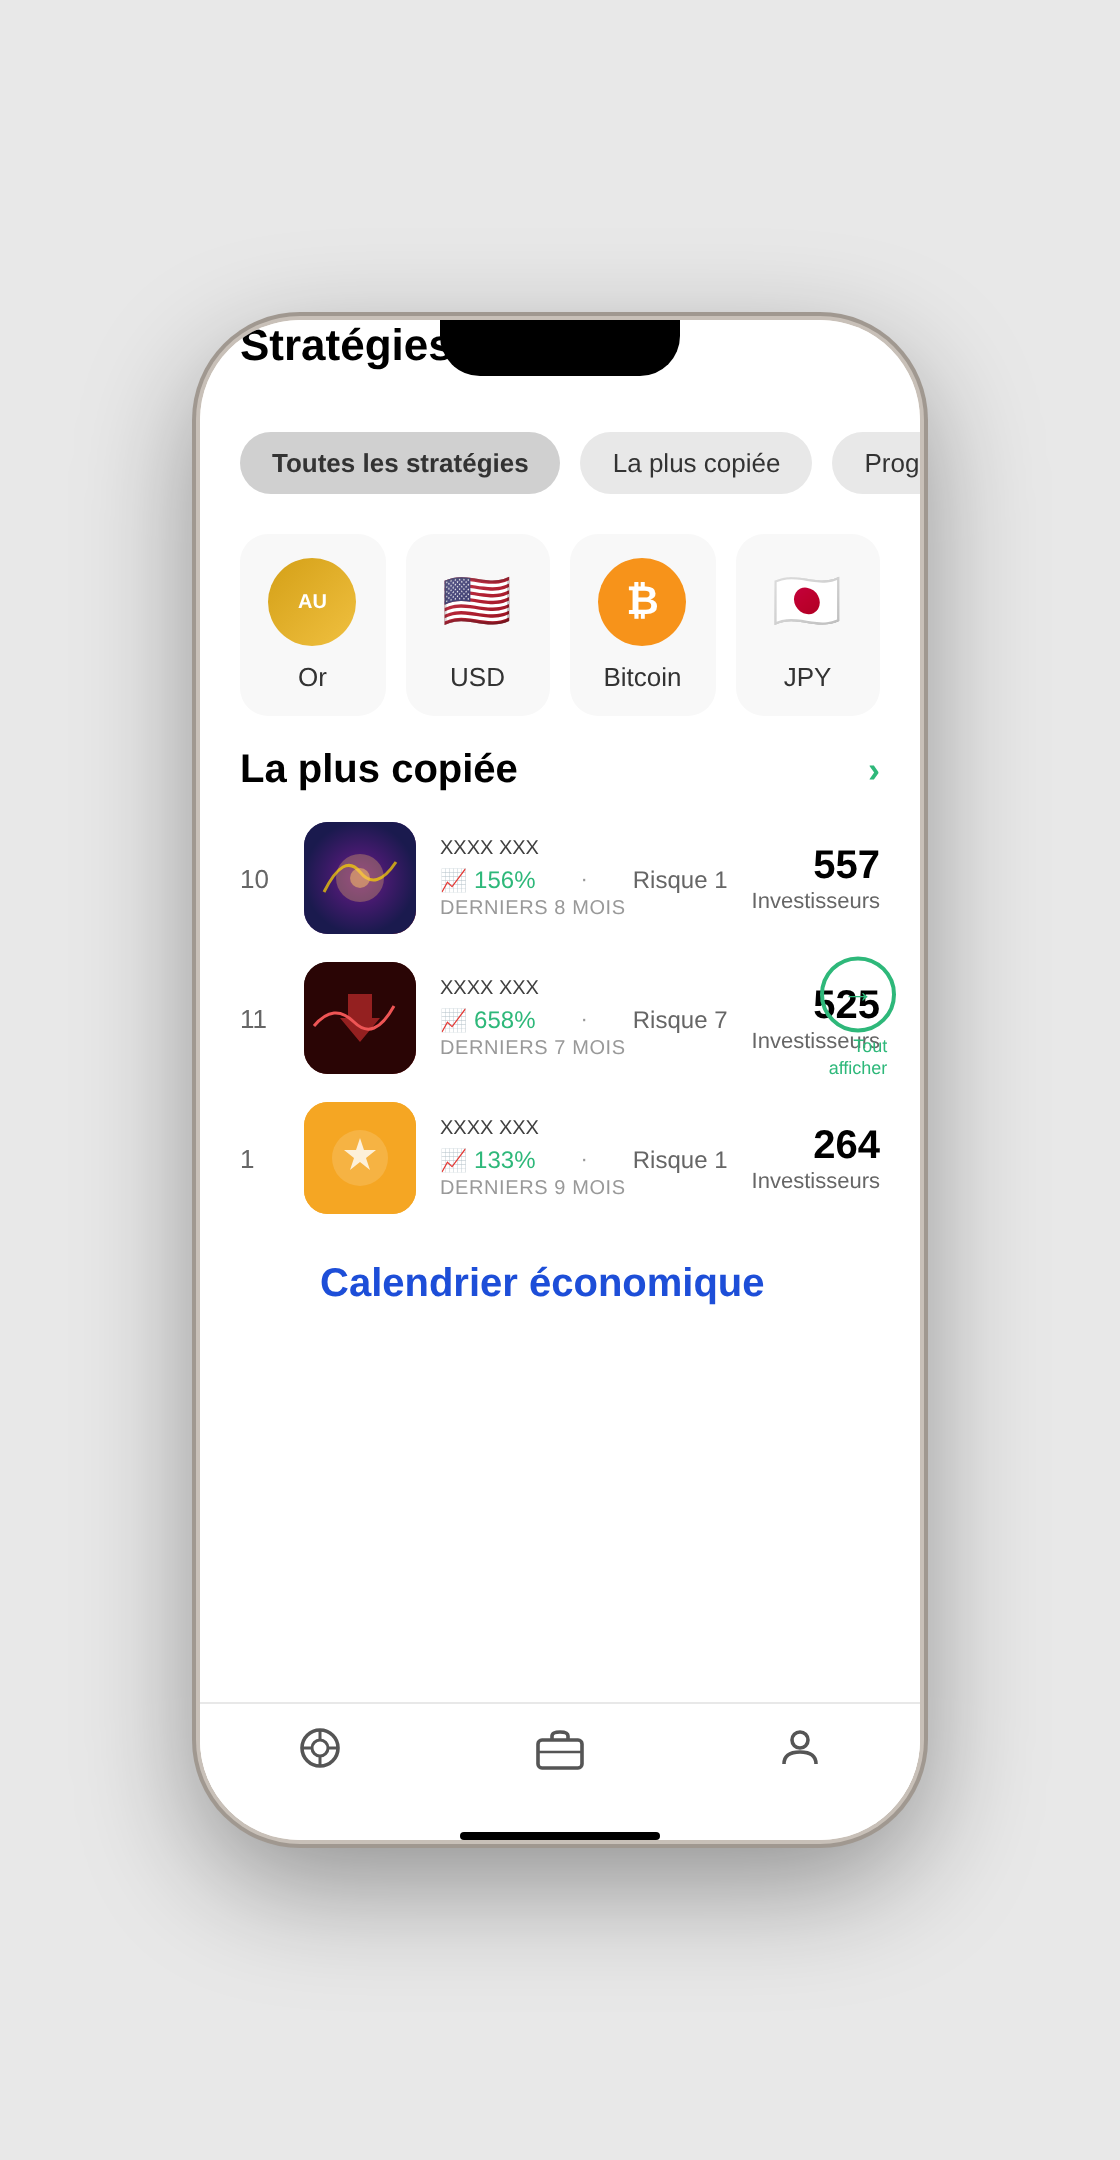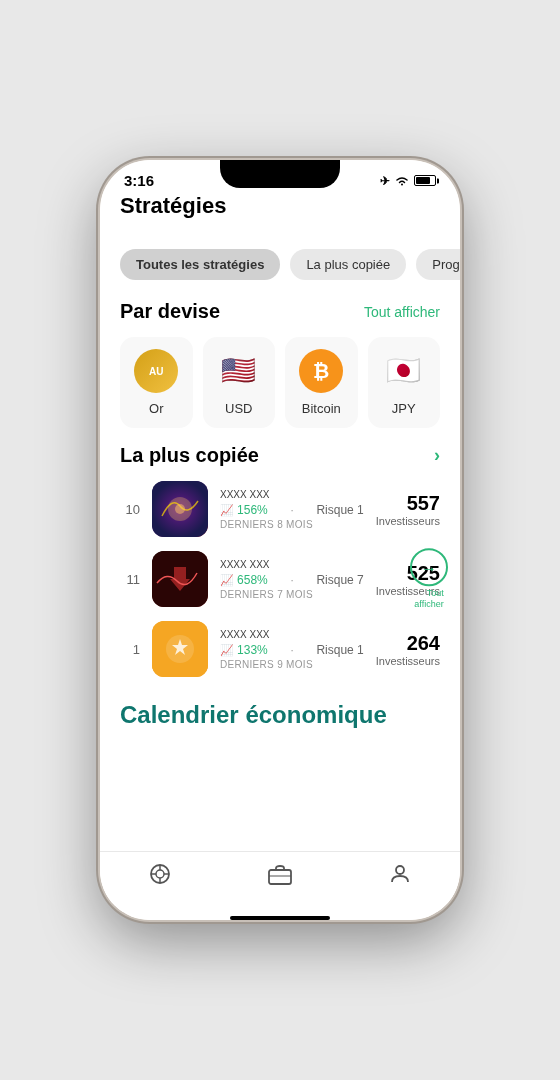--- a/index.html
+++ b/index.html
@@ -277,21 +277,20 @@
       align-items: center;
       gap: 12px;
       position: relative;
     }
 
     .strategy-rank {
       font-size: 13px;
       color: #666;
       width: 20px;
       flex-shrink: 0;
-      text-align: right;
     }
 
     .strategy-thumb {
       width: 56px;
       height: 56px;
       border-radius: 12px;
       flex-shrink: 0;
       overflow: hidden;
     }
 
@@ -408,23 +407,24 @@
       text-align: right;
       line-height: 1.2;
     }
 
     
     .calendrier-section {
       padding: 8px 20px 16px;
     }
 
     .calendrier-title {
-      font-size: 24px;
+      font-size: 20px;
       font-weight: 800;
-      color: #0f766e;
+      color: #1d4ed8;
+      margin-left: 40px;
     }
 
     
     .bottom-nav {
       background: #fff;
       border-top: 1px solid #e8e8e8;
       display: flex;
       justify-content: space-around;
       align-items: center;
       padding: 10px 0 20px;
@@ -458,53 +458,35 @@
       margin: 4px auto 0;
     }
   </style>
 </head>
 <body>
 
 <div class="phone-frame">
   <div class="phone-screen">
     <div class="notch"></div>
 
-    <div class="status-bar">
-      <span class="status-time">3:16</span>
-      <div class="status-icons">
-        <span class="icon-airplane">✈</span>
-        <svg width="14" height="10" viewBox="0 0 14 10">
-          <path d="M7 8.5 L7 8.5" stroke="#000" stroke-width="2" stroke-linecap="round"></path>
-          <path d="M4.5 6.5 Q7 4 9.5 6.5" stroke="#000" stroke-width="1.5" fill="none" stroke-linecap="round"></path>
-          <path d="M2 4 Q7 0 12 4" stroke="#000" stroke-width="1.5" fill="none" stroke-linecap="round"></path>
-        </svg>
-        <div class="icon-battery">
-          <div class="icon-battery-fill"></div>
-        </div>
-      </div>
-    </div>
 
     <div class="content">
 
 
       <div class="section">
         <div class="section-title">Stratégies</div>
       </div>
 
       <div class="filter-tabs">
         <div class="filter-tab active">Toutes les stratégies</div>
         <div class="filter-tab">La plus copiée</div>
         <div class="filter-tab">Progressi</div>
       </div>
 
       <div class="devise-section">
-        <div class="devise-header">
-          <span class="devise-title">Par devise</span>
-          <span class="tout-afficher">Tout afficher</span>
-        </div>
         <div class="devise-grid">
 
           <div class="devise-card">
             <div class="devise-icon devise-icon-or">
               <span>AU</span>
             </div>
             <span class="devise-label">Or</span>
           </div>
 
           <div class="devise-card">

